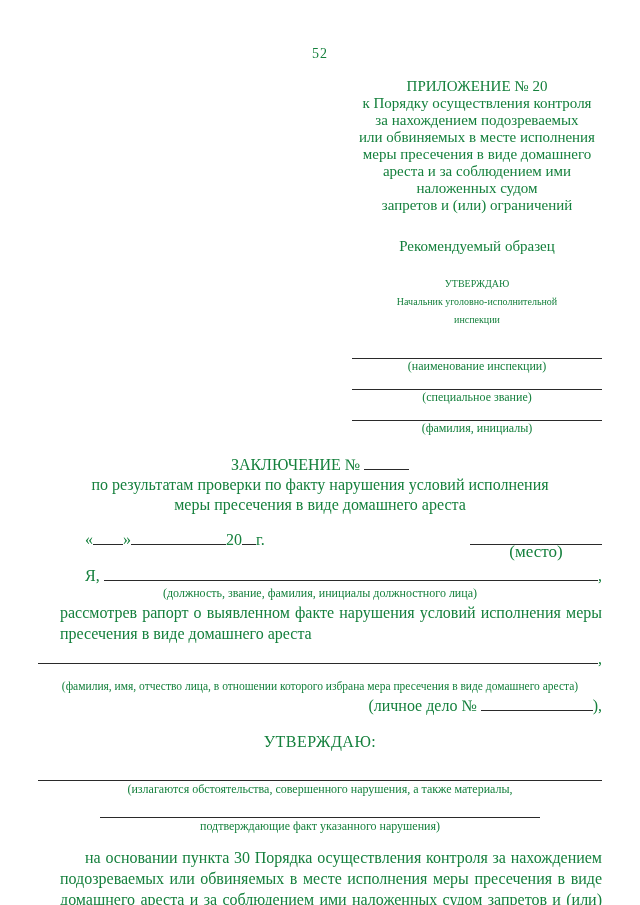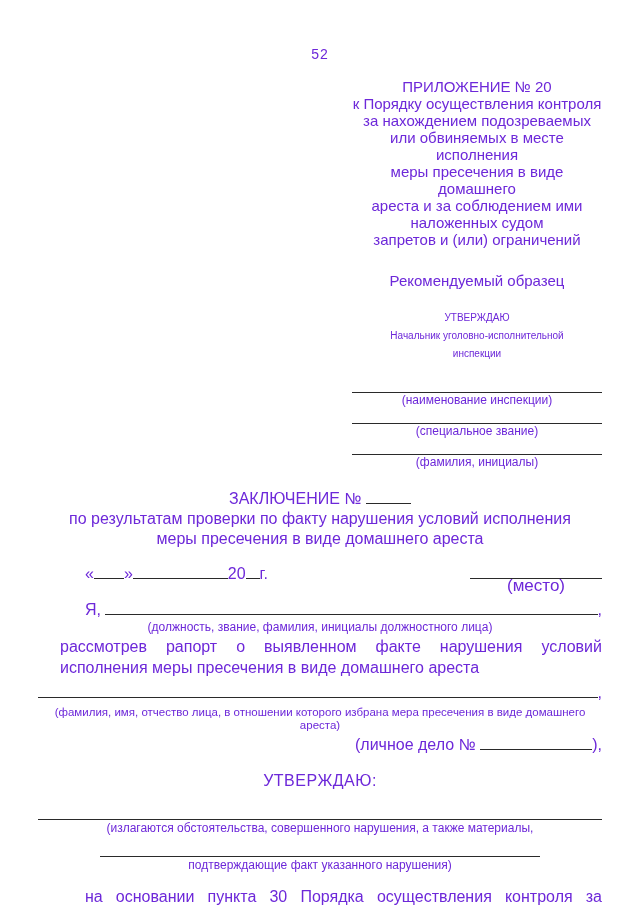--- a/index.html
+++ b/index.html
@@ -2,22 +2,22 @@
 <html lang="ru"><head>
 <meta charset="utf-8">
 <style>
   html,body{margin:0;padding:0;background:#ffffff;}
   .page{
     position:relative;
     width:640px;height:905px;
     box-sizing:border-box;
     padding:46px 38px 8px 38px;
     background:#ffffff;
-    color:#6d28d9;
-    font-family:Liberation Sans, sans-serif;
+    color:#15803d;
+    font-family:Liberation Serif, serif;
     font-size:16px;
     overflow:hidden;
   }
   .page-number{font-size:14px;text-align:center;letter-spacing:1px;}
   
   .right-col{width:250px;margin-left:auto;margin-right:0;text-align:center;}
   .appendix{margin-top:16px;font-size:15px;line-height:17px;}
   .sample{margin-top:24px;font-size:15px;line-height:17px;}
   .approve{margin-top:20px;font-size:10px;line-height:18px;}
   .sig-block{margin-top:16px;}
@@ -36,21 +36,21 @@
   .date-row{margin-top:16px;display:flex;align-items:flex-start;}
   .date-left{margin-left:47px;white-space:nowrap;}
   .place-field{margin-left:auto;width:132px;}
   .place-rule{height:13px;border-bottom:1px solid #2a2a2a;}
   .place-caption{font-size:17px;line-height:14px;text-align:center;}
   
   .fill-row{display:flex;align-items:baseline;}
   .grow-line{flex:1 1 auto;border-bottom:1px solid #2a2a2a;height:13px;margin-left:4px;}
   .ya-row{margin-top:8px;margin-left:22px;padding-left:25px;}
   .small-caption{font-size:12px;line-height:14px;text-align:center;margin-top:1px;}
-  .tiny-caption{font-size:11.5px;line-height:13px;text-align:center;margin-top:4px;}
+  .tiny-caption{font-size:11.5px;line-height:13px;text-align:center;margin-top:12px;}
   .para{margin:2px 0 0 22px;text-align:justify;line-height:21px;}
   .person-row{margin-top:6px;}
   .personal-file{margin-left:22px;margin-top:4px;text-align:right;}
   .established-heading{margin-top:18px;text-align:center;font-size:16px;letter-spacing:0.5px;}
   .est-rule1{margin-top:16px;height:13px;border-bottom:1px solid #2a2a2a;}
   .est-rule2{margin:8px auto 0 auto;width:440px;height:13px;border-bottom:1px solid #2a2a2a;}
   .basis{margin:14px 0 0 22px;text-align:justify;text-indent:25px;line-height:21px;}
 </style>
 </head>
 <body>

